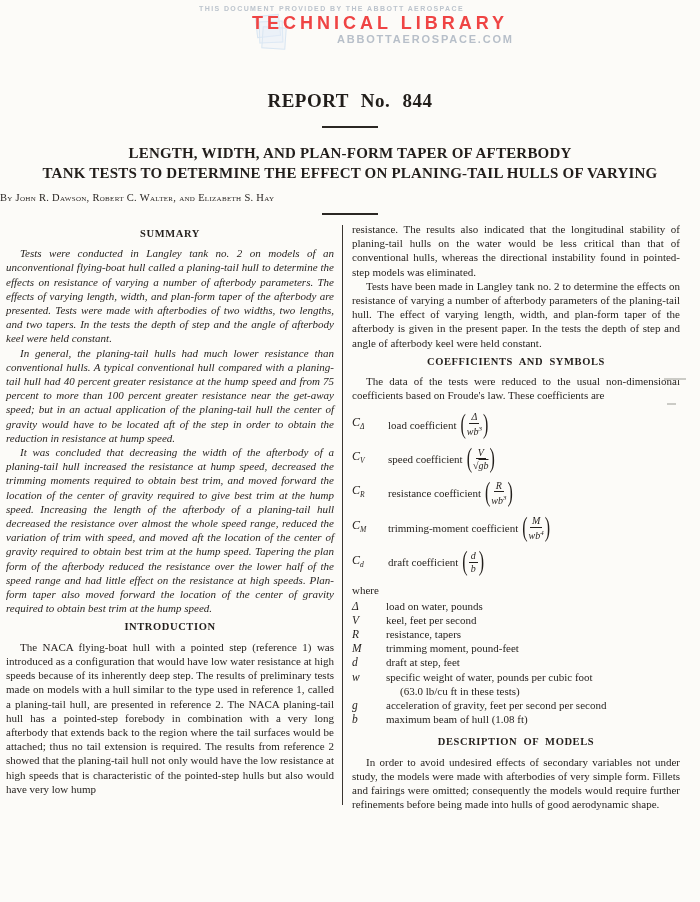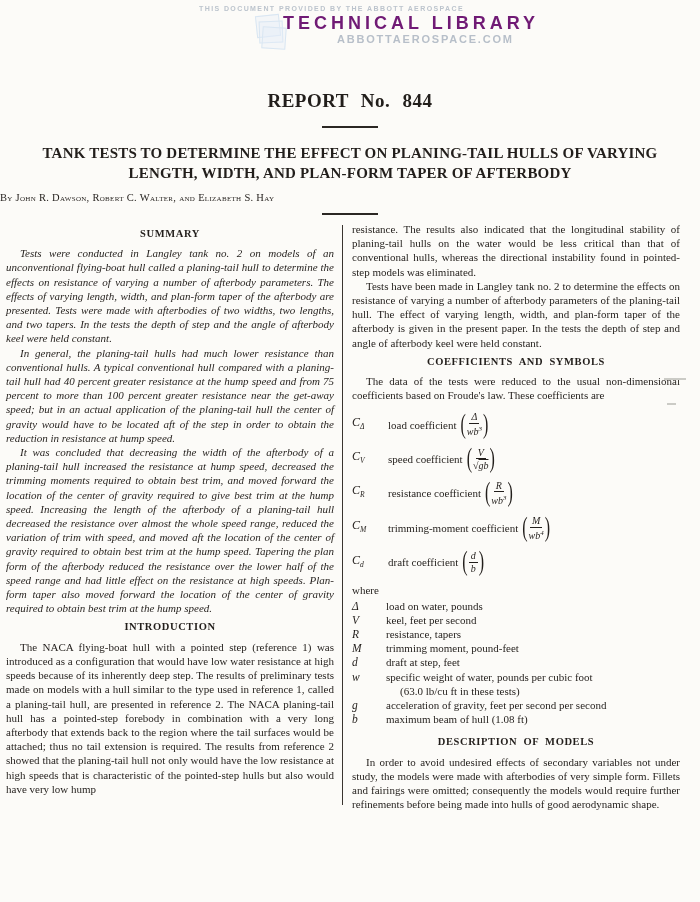--- a/index.html
+++ b/index.html
@@ -11,21 +11,21 @@
     font-family:"Liberation Serif","DejaVu Serif",serif;
     color:#221e1b;
     overflow:hidden;
     box-sizing:border-box;
   }
   
   .watermark{position:absolute;top:0;left:0;width:100%;height:60px;}
   .wm-line1{position:absolute;top:5px;left:199px;font-family:"Liberation Sans",sans-serif;
     font-size:7px;letter-spacing:1.4px;color:#bcc4cd;font-weight:bold;}
   .wm-line2{position:absolute;top:13px;left:252px;font-family:"Liberation Sans",sans-serif;
-    font-size:18px;letter-spacing:4px;color:#701a75;font-weight:bold;margin-left:31px;}
+    font-size:18px;letter-spacing:4px;color:#ef4444;font-weight:bold;}
   .wm-line3{position:absolute;top:33px;left:337px;font-family:"Liberation Sans",sans-serif;
     font-size:11px;letter-spacing:1.8px;color:#b7bfc9;font-weight:bold;}
   .wm-logo{position:absolute;top:13px;left:250px;width:40px;height:40px;}
   .logo-sheet{position:absolute;width:22px;height:20px;border:1.5px solid #d9e6f2;
     background:rgba(228,239,249,0.35);}
   .logo-sheet.s1{top:2px;left:6px;transform:rotate(-6deg);}
   .logo-sheet.s2{top:8px;left:9px;transform:rotate(-2deg);}
   .logo-sheet.s3{top:14px;left:12px;transform:rotate(4deg);}
   
   .report-no{margin:90px 0 0;text-align:center;font-size:19px;font-weight:bold;
@@ -86,22 +86,22 @@
     <div class="wm-line2">TECHNICAL LIBRARY</div>
     <div class="wm-line3">ABBOTTAEROSPACE.COM</div>
   </div>
 
   <div class="scan-mark m1"></div>
   <div class="scan-mark m2"></div>
 
   <div class="report-no">REPORT No. 844</div>
   <div class="rule"></div>
   <div class="main-title">
+    <div>LENGTH, WIDTH, AND PLAN-FORM TAPER OF AFTERBODY</div>
     <div>TANK TESTS TO DETERMINE THE EFFECT ON PLANING-TAIL HULLS OF VARYING</div>
-    <div>LENGTH, WIDTH, AND PLAN-FORM TAPER OF AFTERBODY</div>
   </div>
   <div class="byline">By John R. Dawson, Robert C. Walter, and Elizabeth S. Hay</div>
   <div class="rule2"></div>
 
   <div class="columns">
 
     <div class="col">
       <div class="sec-head">SUMMARY</div>
       <p class="it">Tests were conducted in Langley tank no. 2 on models of an unconventional flying-boat hull called a planing-tail hull to determine the effects on resistance of varying a number of afterbody parameters. The effects of varying length, width, and plan-form taper of the afterbody are presented. Tests were made with afterbodies of two widths, two lengths, and two tapers. In the tests the depth of step and the angle of afterbody keel were held constant.</p>
       <p class="it">In general, the planing-tail hulls had much lower resistance than conventional hulls. A typical conventional hull compared with a planing-tail hull had 40 percent greater resistance at the hump speed and from 75 percent to more than 100 percent greater resistance near the get-away speed; but in an actual application of the planing-tail hull the center of gravity would have to be located aft of the step in order to obtain the reduction in resistance at hump speed.</p>

